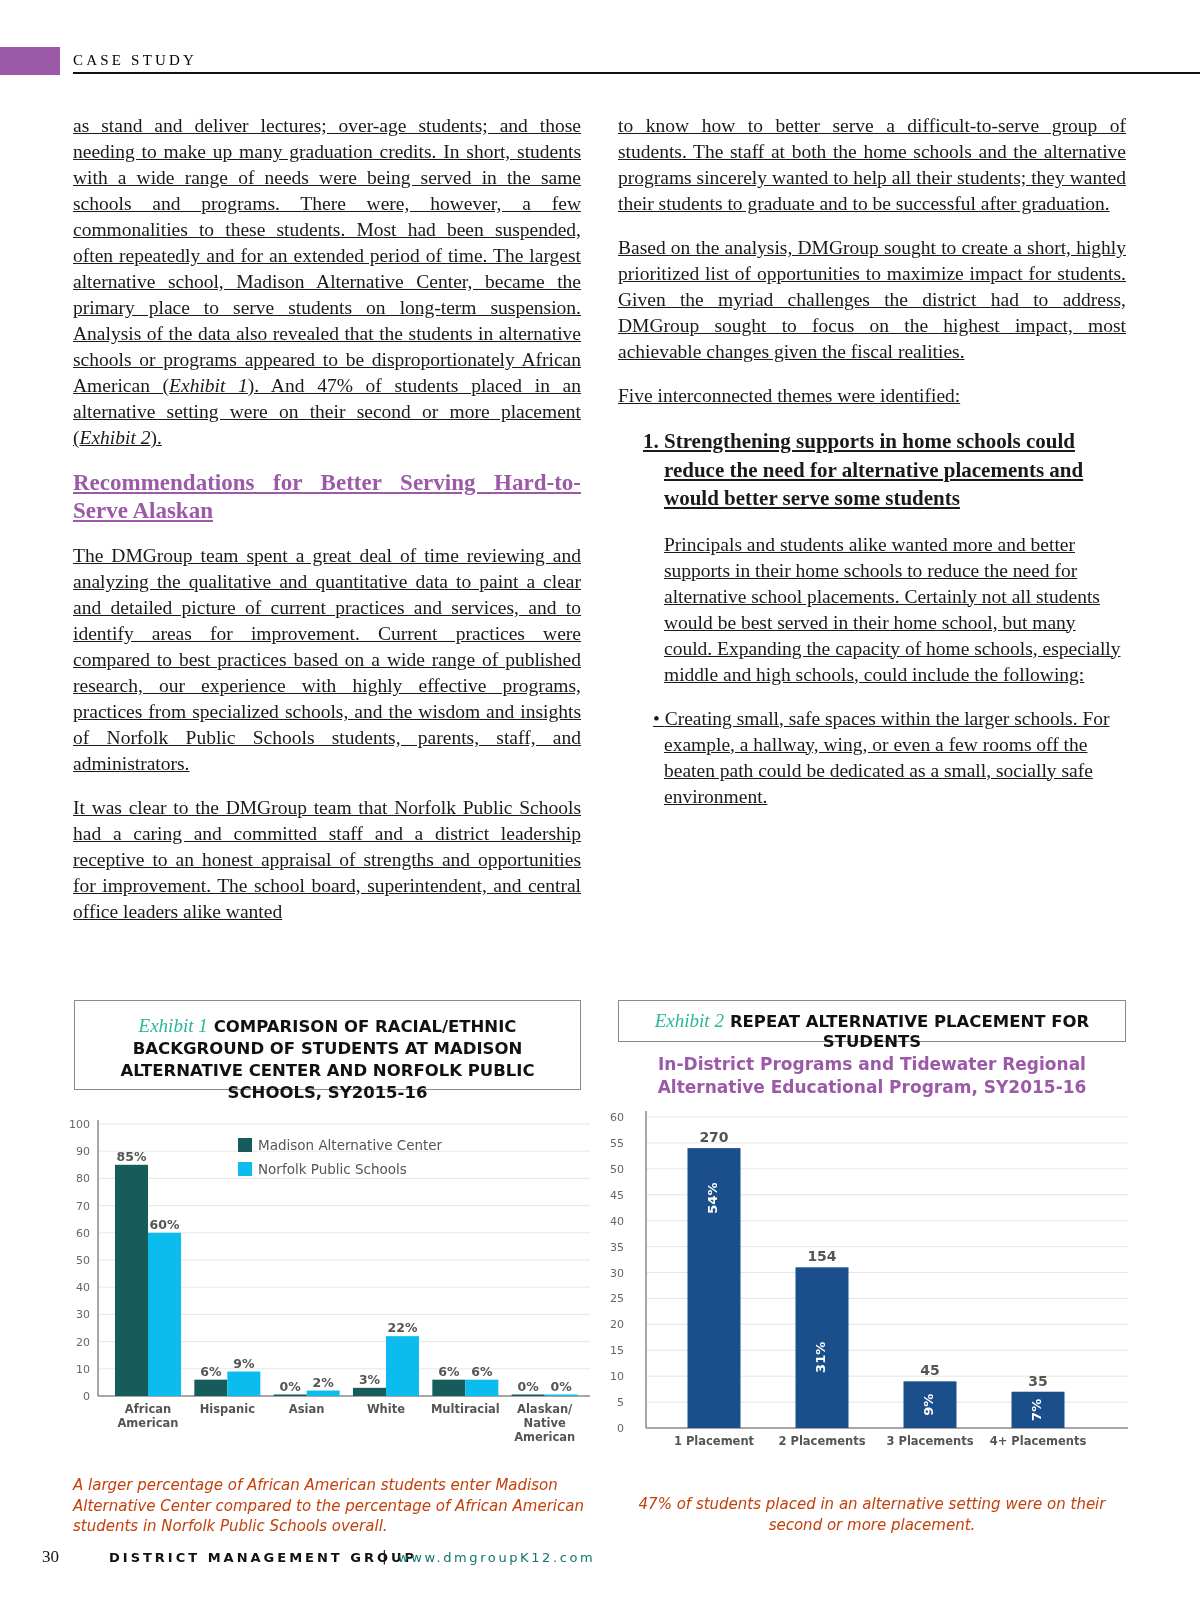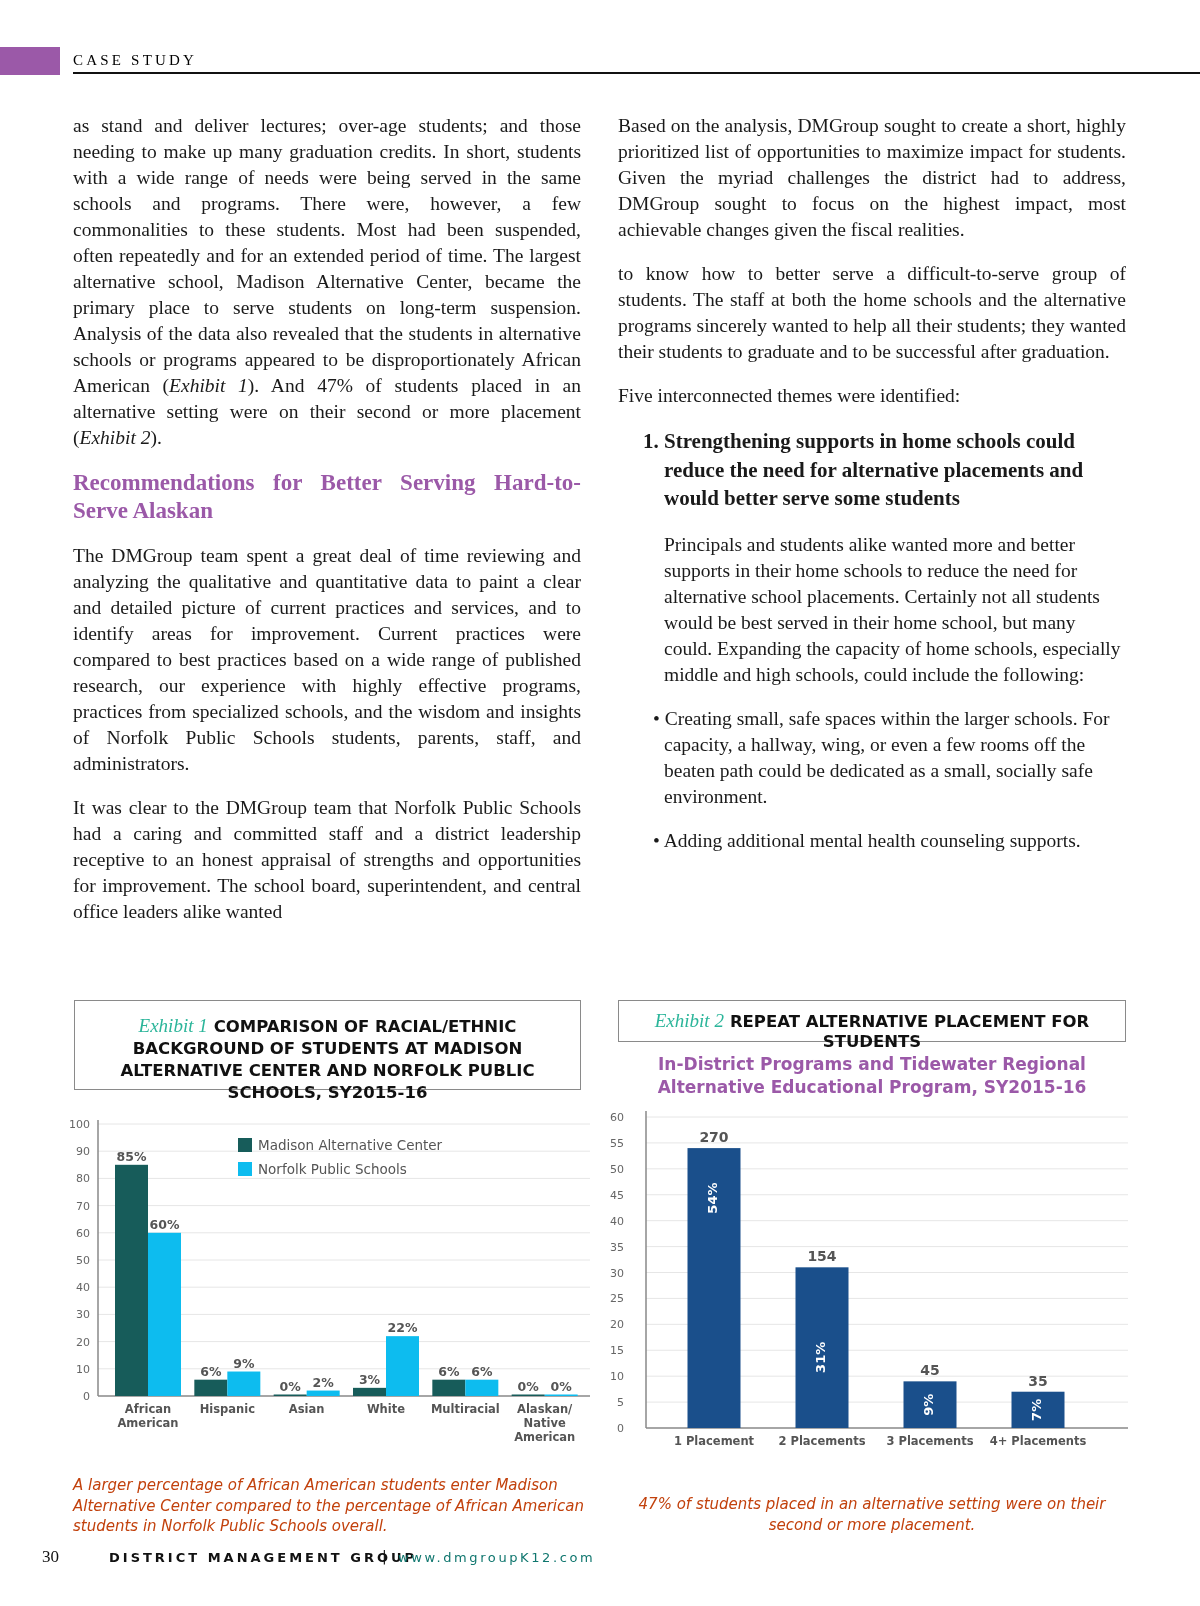--- a/index.html
+++ b/index.html
@@ -8,21 +8,21 @@
 
   
   .hdr-block { position: absolute; left: 0; top: 47px; width: 60px; height: 28px; background: #9b59a8; }
   .hdr-label { position: absolute; left: 73px; top: 52px; font-size: 15px; letter-spacing: 3.2px; color: #000000; font-family: "Liberation Serif", serif; }
   .hdr-rule { position: absolute; left: 73px; top: 72px; width: 1127px; height: 2px; background: #111; }
 
   
   .col { position: absolute; top: 113px; font-size: 19.5px; line-height: 26px; }
   .col-left { left: 73px; width: 508px; text-align: justify; }
   .col-right { left: 618px; width: 508px; }
-  .col p { margin-bottom: 18px; }
+  .col p { margin-bottom: 18px; text-decoration: underline; }
   .col-left p { text-align: justify; }
   .col-right p.just { text-align: justify; }
   .h2 { color: #9b59a8; font-weight: bold; font-size: 23px; line-height: 28px; margin-top: 4px; margin-bottom: 0; }
   .h3 { font-weight: bold; font-size: 21px; line-height: 28.5px; margin: 4px 0 16px 25px; padding-left: 21px; text-indent: -21px; }
   .indent { margin-left: 46px; margin-top: 19px; }
   .bullet { margin-left: 35px; padding-left: 11px; text-indent: -11px; margin-bottom: 16px; }
 
   
   .ex-box { position: absolute; border: 1.5px solid #8a8a8a; background: #fff; text-align: center; font-family: "DejaVu Sans", sans-serif; font-weight: bold; color: #111; }
   .ex1 { left: 74px; top: 1000px; width: 507px; height: 90px; padding-top: 14px; font-size: 16.5px; line-height: 22px; }
@@ -51,27 +51,26 @@
 <div class="hdr-rule"></div>
 
 <div class="col col-left">
   <p><span>as stand and deliver lectures; over-age students; and those needing to make up many graduation credits. In short, students with a wide range of needs were being served in the same schools and programs. There were, however, a few commonalities to these students. Most had been suspended, often repeatedly and for an extended period of time. The largest alternative school, Madison Alternative Center, became the primary place to serve students on long-term suspension. Analysis of the data also revealed that the students in alternative schools or programs appeared to be disproportionately African American (</span><i>Exhibit 1</i><span>). And 47% of students placed in an alternative setting were on their second or more placement (</span><i>Exhibit 2</i><span>).</span></p>
   <p class="h2">Recommendations for Better Serving Hard-to-Serve Alaskan</p>
   <p>The DMGroup team spent a great deal of time reviewing and analyzing the qualitative and quantitative data to paint a clear and detailed picture of current practices and services, and to identify areas for improvement. Current practices were compared to best practices based on a wide range of published research, our experience with highly effective programs, practices from specialized schools, and the wisdom and insights of Norfolk Public Schools students, parents, staff, and administrators.</p>
   <p>It was clear to the DMGroup team that Norfolk Public Schools had a caring and committed staff and a district leadership receptive to an honest appraisal of strengths and opportunities for improvement. The school board, superintendent, and central office leaders alike wanted</p>
 </div>
 
 <div class="col col-right">
+  <p class="just">to know how to better serve a difficult-to-serve group of students. The staff at both the home schools and the alternative programs sincerely wanted to help all their students; they wanted their students to graduate and to be successful after graduation.</p>
   <p class="just">Based on the analysis, DMGroup sought to create a short, highly prioritized list of opportunities to maximize impact for students. Given the myriad challenges the district had to address, DMGroup sought to focus on the highest impact, most achievable changes given the fiscal realities.</p>
-  <p class="just">to know how to better serve a difficult-to-serve group of students. The staff at both the home schools and the alternative programs sincerely wanted to help all their students; they wanted their students to graduate and to be successful after graduation.</p>
   <p>Five interconnected themes were identified:</p>
   <p class="h3">1. Strengthening supports in home schools could reduce the need for alternative placements and would better serve some students</p>
   <p class="indent">Principals and students alike wanted more and better supports in their home schools to reduce the need for alternative school placements. Certainly not all students would be best served in their home school, but many could. Expanding the capacity of home schools, especially middle and high schools, could include the following:</p>
-  <p class="bullet">• <span>Creating small, safe spaces within the larger schools. For capacity, a hallway, wing, or even a few rooms off the beaten path could be dedicated as a small, socially safe environment.</span></p>
-  <p class="bullet">• <span>Adding additional mental health counseling supports.</span></p>
+  <p class="bullet">• <span>Creating small, safe spaces within the larger schools. For example, a hallway, wing, or even a few rooms off the beaten path could be dedicated as a small, socially safe environment.</span></p>
 </div>
 
 <div class="ex-box ex1">
   <span class="ex-tag">Exhibit 1</span><span>COMPARISON OF RACIAL/ETHNIC BACKGROUND OF STUDENTS AT MADISON ALTERNATIVE CENTER AND NORFOLK PUBLIC SCHOOLS, SY2015-16</span>
 </div>
 <svg id="chart1" style="position:absolute;left:60px;top:1108px;" width="540" height="370">
     <text x="30" y="292" text-anchor="end" font-size="11" fill="#666">0</text>
     <line x1="38" x2="530" y1="260.8" y2="260.8" stroke="#e6e6e6" stroke-width="1"></line>
     <text x="30" y="264.8" text-anchor="end" font-size="11" fill="#666">10</text>
     <line x1="38" x2="530" y1="233.6" y2="233.6" stroke="#e6e6e6" stroke-width="1"></line>

